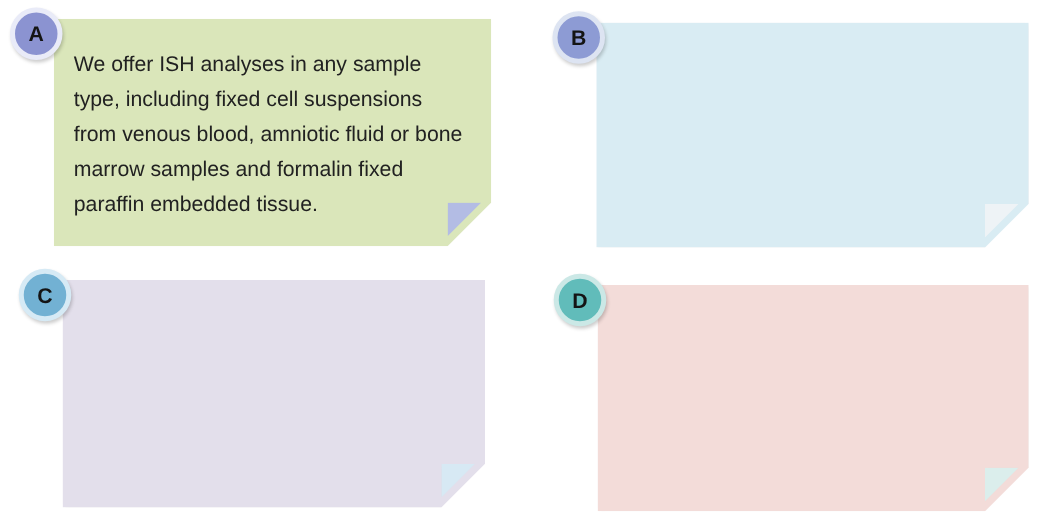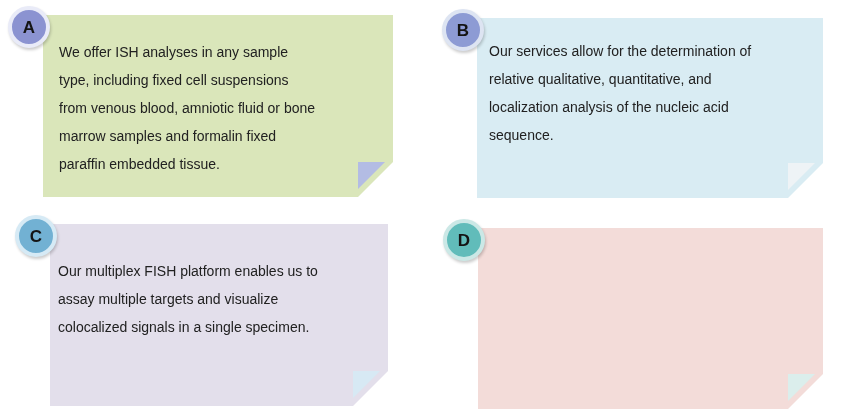--- a/index.html
+++ b/index.html
@@ -55,21 +55,21 @@
     font-weight: bold;
     color: #141414;
     line-height: 1;
   }
   .note-text {
     position: absolute;
     left: var(--tx);
     top: var(--ty);
     right: 18px;
     margin: 0;
-    font-size: 14px;
+    font-size: 17px;
     line-height: 28px;
     color: #212121;
     white-space: pre-line;
     z-index: 1;
   }
 </style>
 </head>
 <body>
 
 <div class="canvas" style="background: rgb(255, 255, 255);">
@@ -86,35 +86,28 @@
 marrow samples and formalin fixed
 paraffin embedded tissue.</p>
   </section>
 
   <section class="note note-b" style="--bg: #d9ecf3; --flap: #eef3f6; --badge-fill: #8d9bd4; --badge-ring: #dde4f2;">
     <div class="note-bg"></div>
     <div class="flap"></div>
     <div class="badge">
       <span class="badge-letter">B</span>
     </div>
-    <p class="note-text">Our services allow for the determination of
-relative qualitative, quantitative, and
-localization analysis of the nucleic acid
-sequence.</p>
   </section>
 
   <section class="note note-c" style="--bg: #e3dfeb; --flap: #d7e9f4; --badge-fill: #72b1d3; --badge-ring: #d6eaf5;">
     <div class="note-bg"></div>
     <div class="flap"></div>
     <div class="badge">
       <span class="badge-letter">C</span>
     </div>
-    <p class="note-text">Our multiplex FISH platform enables us to
-assay multiple targets and visualize
-colocalized signals in a single specimen.</p>
   </section>
 
   <section class="note note-d" style="--bg: #f3dcd9; --flap: #dbeeec; --badge-fill: #61bcba; --badge-ring: #cbe8e6;">
     <div class="note-bg"></div>
     <div class="flap"></div>
     <div class="badge">
       <span class="badge-letter">D</span>
     </div>
   </section>
 

